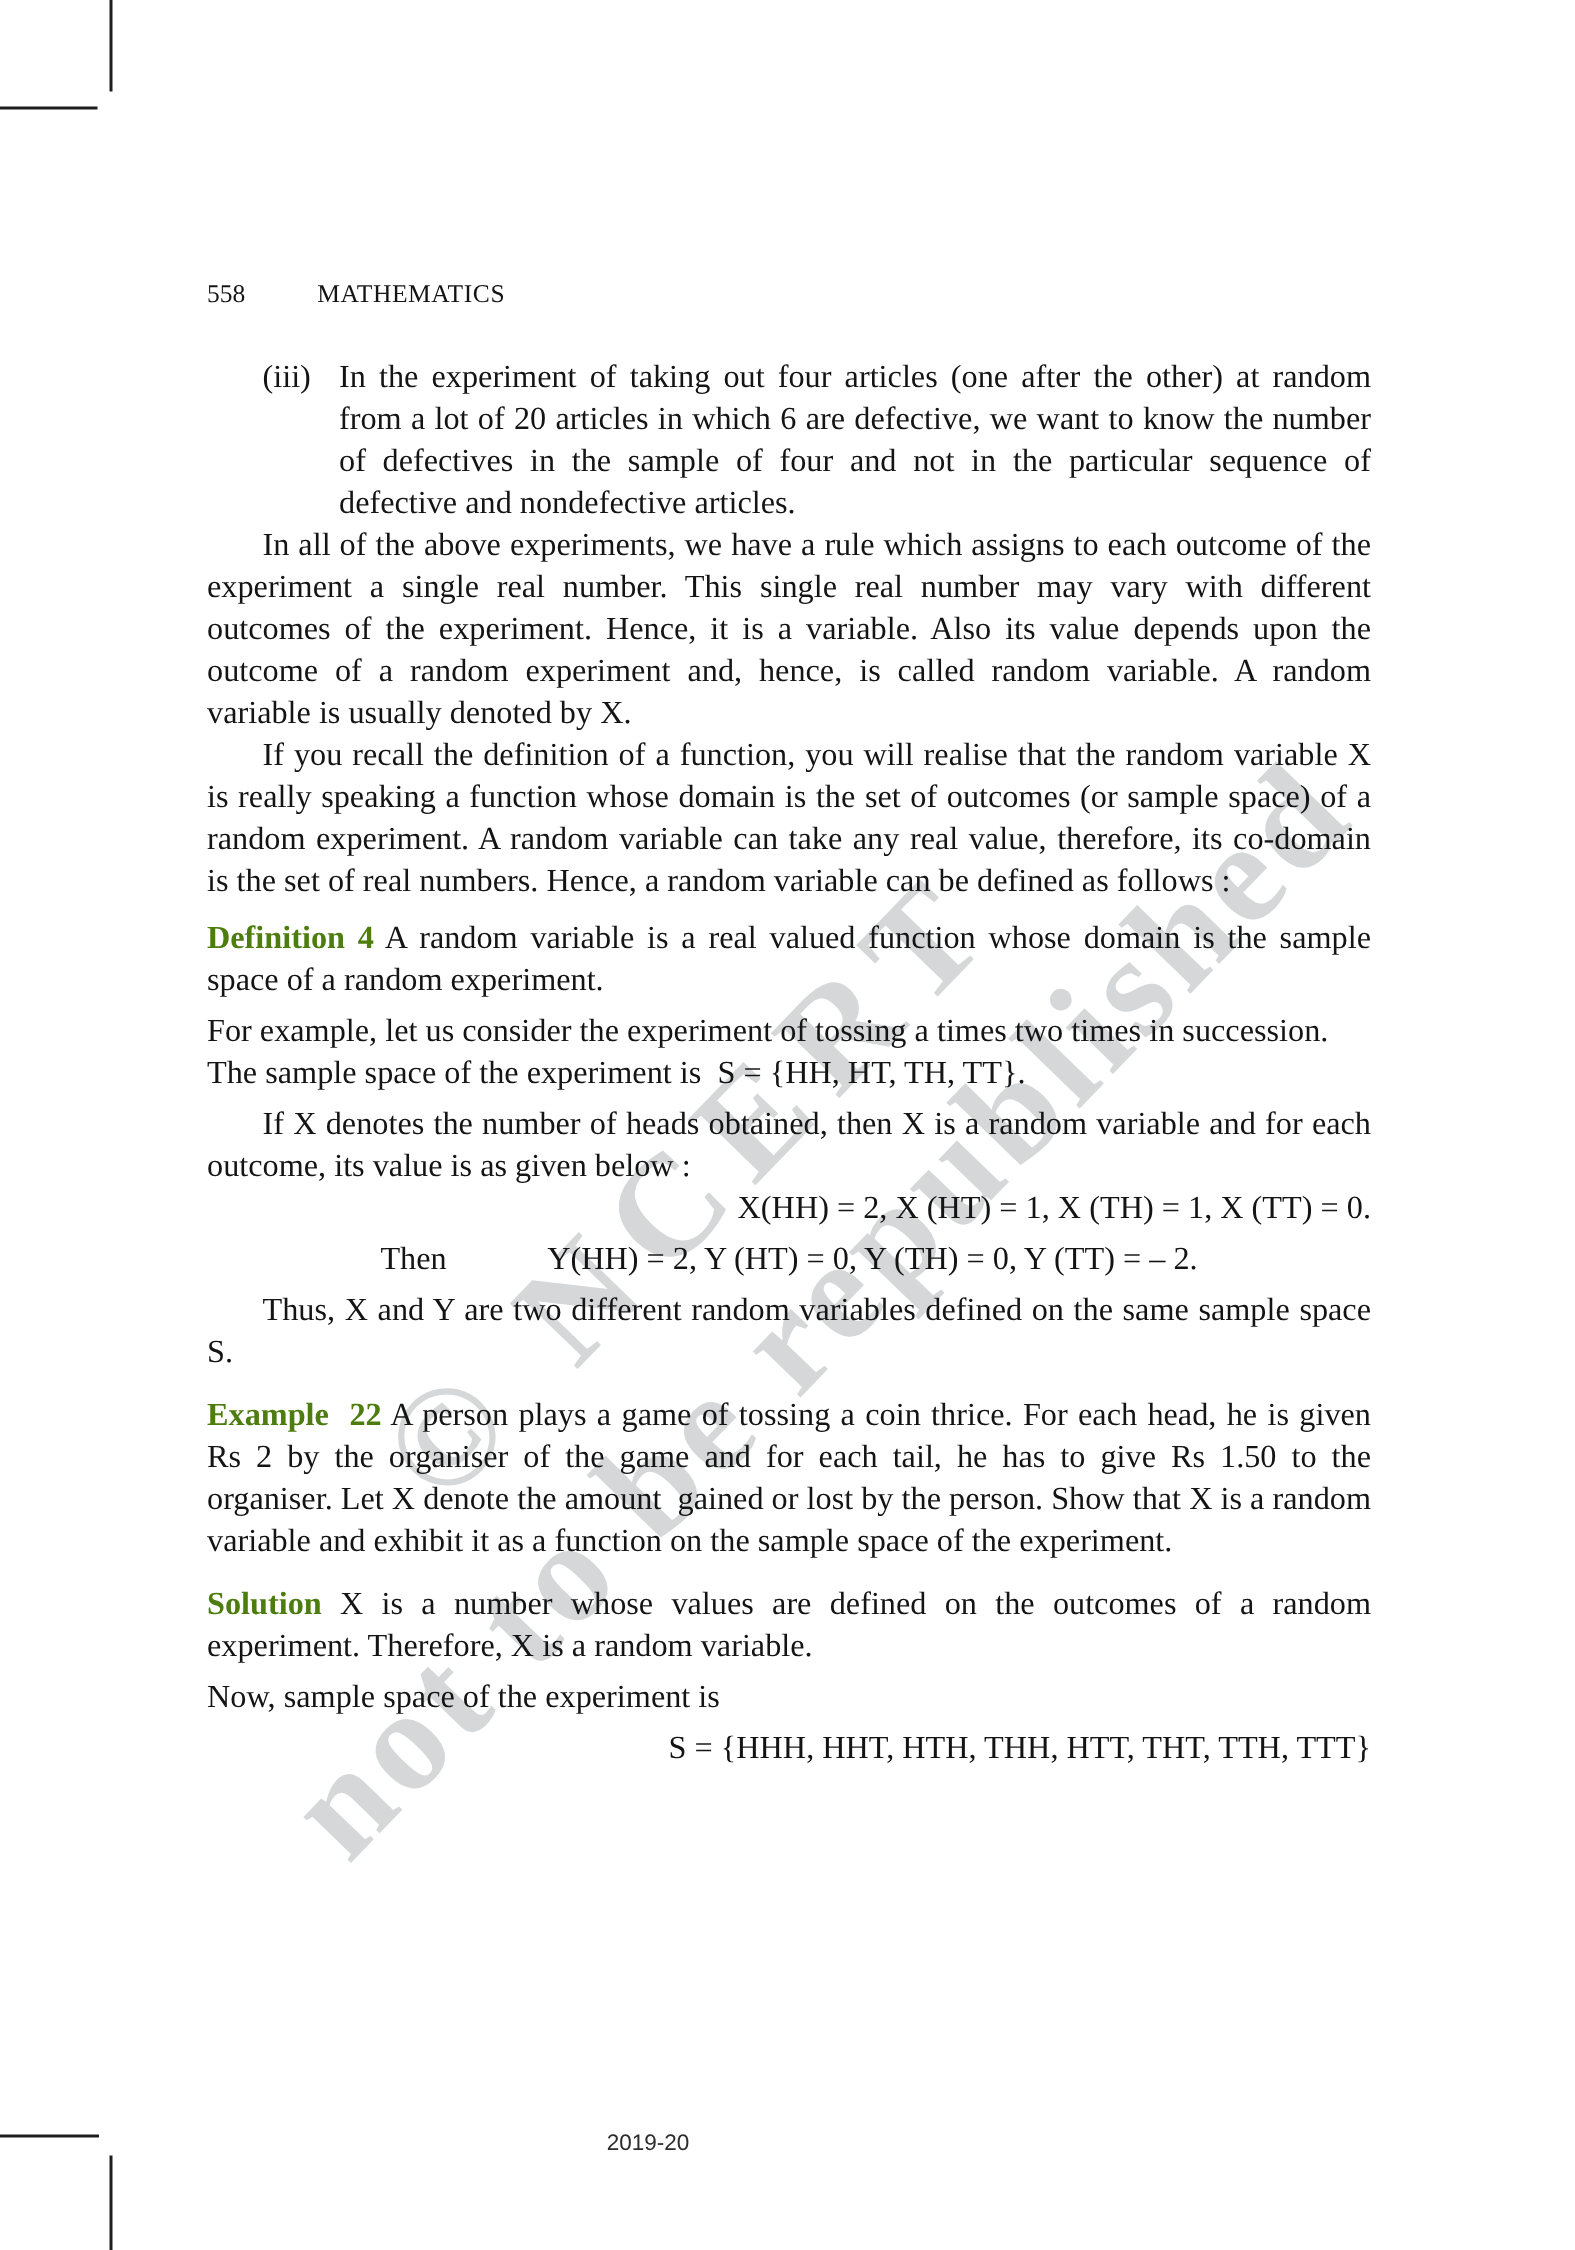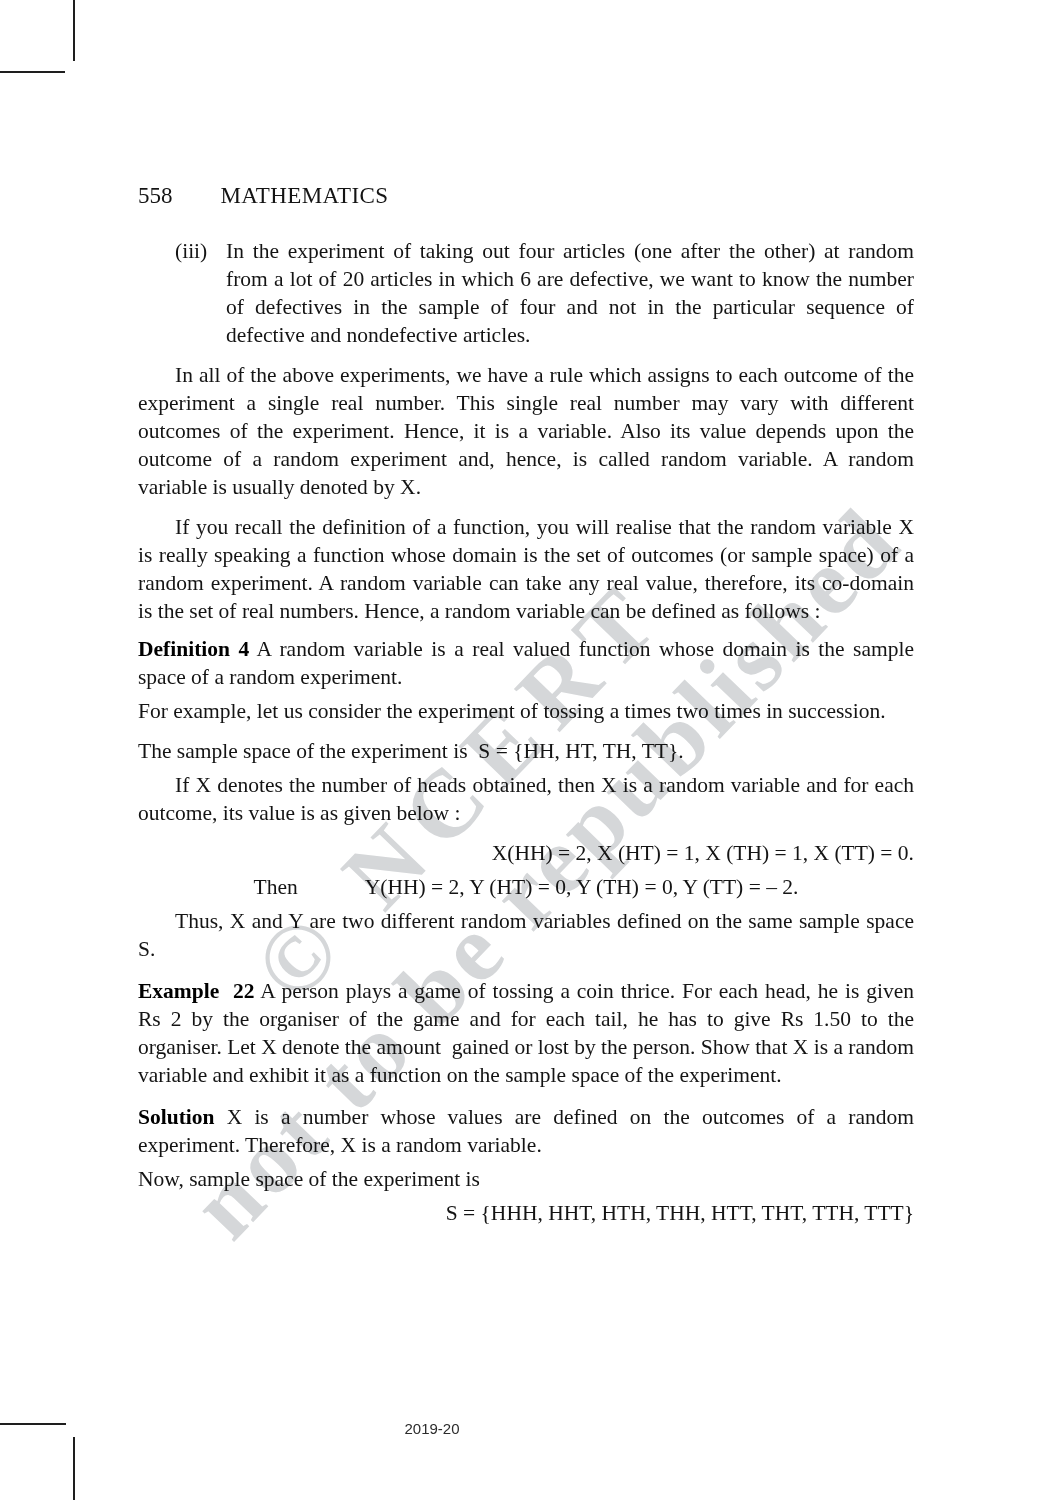--- a/index.html
+++ b/index.html
@@ -22,34 +22,34 @@
     transform:rotate(-46deg); z-index:0; color:#d5d7d9; font-weight:bold;
     white-space:nowrap; pointer-events:none;
   }
   .wm-line1 { font-size:96px; letter-spacing:16px; line-height:1.25; }
   .wm-line2 { font-size:96px; letter-spacing:5px; line-height:1.25; }
 
   .content {
     position:absolute; left:138px; top:0; width:776px; z-index:1;
     font-size:21.5px; line-height:28px; text-align:justify;
   }
-  .header { margin-top:186px; font-size:23px; line-height:20px; display:flex; text-align:left; }
+  .header { margin-top:186px; font-size:17px; line-height:20px; display:flex; text-align:left; }
   .header .page-num { }
   .header .running-title { margin-left:48px; letter-spacing:0.4px; }
 
   .item { position:relative; padding-left:88px; margin-top:31px; }
   .item .item-label { position:absolute; left:37px; top:0; }
 
   .ind { text-indent:37px; }
-  .p4  { margin-top:12px; }
+  .p4  { margin-top:0; }
   .p6  { margin-top:6px; }
   .p10 { margin-top:10px; }
   .p14 { margin-top:14px; }
 
-  .blue { color:#000000; font-weight:bold; }
+  .blue { color:#4d7c0f; font-weight:bold; }
 
   .eq1 { padding-left:112px; text-align:right; }
   .then-line { text-align:center; }
   .then-line .eq { margin-left:67px; }
   .eq3 { padding-left:169px; text-align:right; }
 
   .footer {
     position:absolute; left:0; top:1420px; width:864px; text-align:center;
     font-family:"Liberation Sans", sans-serif; font-size:15px; color:#2c2c2c; z-index:1;
   }

